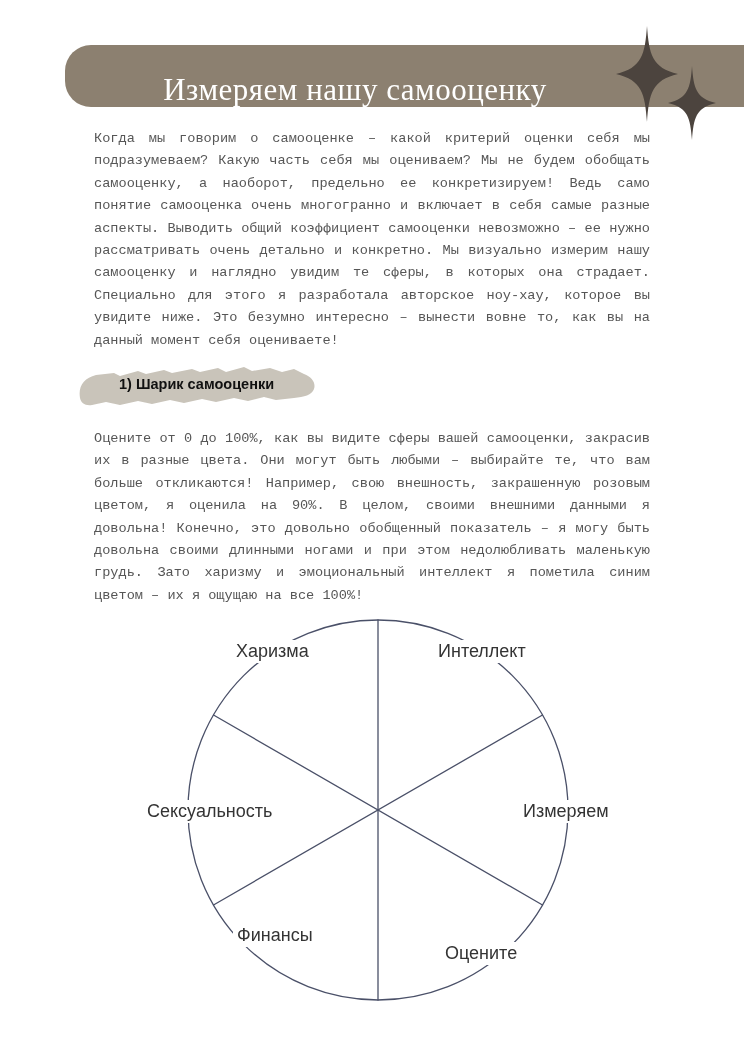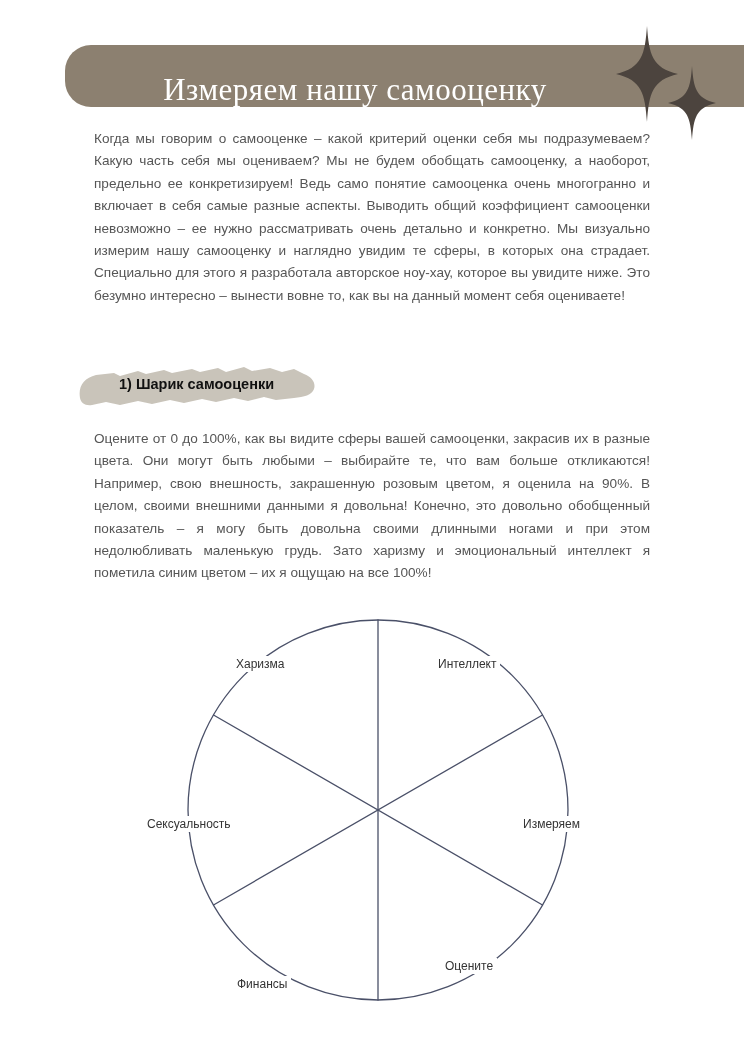--- a/index.html
+++ b/index.html
@@ -66,20 +66,21 @@
   
   .para {
     position: absolute;
     left: 94px;
     width: 556px;
     color: #565656;
     font-size: 13.6px;
     line-height: 22.4px;
     text-align: justify;
     text-justify: inter-word;
+    font-family: Liberation Mono, monospace;
   }
   #para-intro { top: 128px; }
   #para-sphere { top: 428px; }
 
   
   .heading-block {
     position: absolute;
     left: 76px;
     top: 362px;
     width: 300px;
@@ -110,31 +111,30 @@
     height: 430px;
   }
   .wheel-svg {
     position: absolute;
     left: 0;
     top: 0;
   }
   .wheel-label {
     position: absolute;
     color: #343434;
-    font-size: 12px;
+    font-size: 18px;
     white-space: nowrap;
     background: #ffffff;
     padding: 1px 4px;
-    margin-top: 16px;
   }
   .lbl-intellect   { left: 434px; top: 40px; }
   .lbl-charisma    { left: 232px; top: 40px; }
   .lbl-sexuality   { left: 143px; top: 200px; }
   .lbl-appearance  { left: 519px; top: 200px; }
-  .lbl-finance     { left: 233px; top: 360px; }
+  .lbl-finance     { left: 233px; top: 324px; }
   .lbl-career      { left: 441px; top: 342px; }
 </style>
 </head>
 <body>
 
 <div class="banner-wrap">
   <div class="banner"></div>
 
   <svg class="star star-big" width="62" height="96" viewBox="0 0 62 96" aria-hidden="true">
     <path d="M31 0 C33 28 36 42 62 48 C36 54 33 68 31 96 C29 68 26 54 0 48 C26 42 29 28 31 0 Z" fill="#4c443e"></path>

